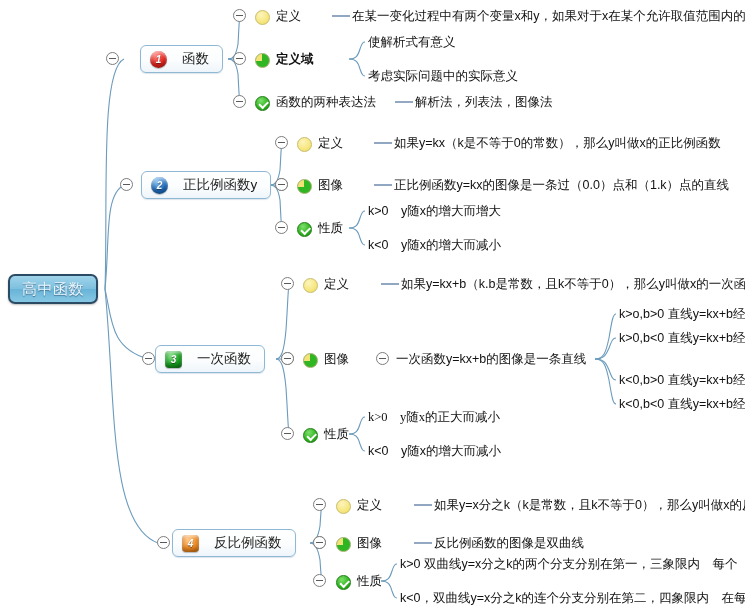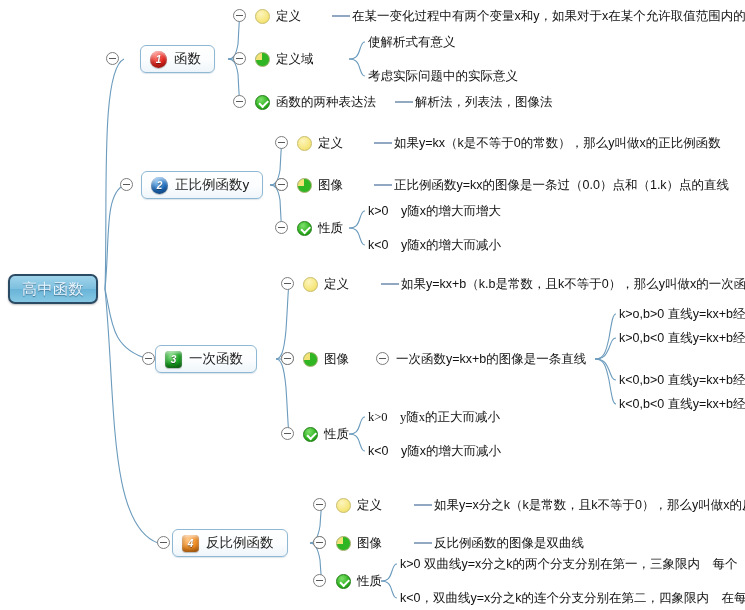--- a/index.html
+++ b/index.html
@@ -60,21 +60,21 @@
     align-items: center;
     background: linear-gradient(to bottom, #ffffff 0%, #fbfdfe 55%, #eef5fa 100%);
     border: 1px solid #8fb8d4;
     border-radius: 6px;
     height: 28px;
     padding: 0 13px 0 9px;
     font-size: 13.5px;
     color: #1a1a1a;
     box-shadow: 0 1px 1px rgba(120,150,175,.25);
   }
-  .main-node .label { margin-left: 7px; }
+  .main-node .label { margin-left: 15px; }
 
   
   .badge {
     width: 17px; height: 17px;
     border-radius: 50%;
     display: inline-flex;
     align-items: center;
     justify-content: center;
     font-size: 10px;
     font-style: italic;
@@ -86,21 +86,21 @@
   }
   .badge.red    { background: radial-gradient(circle at 35% 28%, #ff8a80 0%, #e8231c 55%, #ad0f0a 100%); }
   .badge.blue   { background: radial-gradient(circle at 35% 28%, #8fc6f0 0%, #1e6fc4 55%, #0d4a8f 100%); }
   .badge.green  { background: radial-gradient(circle at 35% 28%, #8ce08c 0%, #16a020 55%, #0a6611 100%); border-radius: 4px; }
   .badge.orange { background: radial-gradient(circle at 35% 28%, #ffc98a 0%, #ef8b22 55%, #c06208 100%); border-radius: 4px; }
 
   
   .sub {
     position: absolute;
     display: flex;
-    align-items: center;
+    align-items: flex-end;
     font-size: 12.5px;
     color: #111111;
     white-space: nowrap;
   }
   .sub .label { margin-left: 6px; }
 
   
   .picon {
     width: 15px; height: 15px;
     border-radius: 50%;
@@ -239,21 +239,21 @@
 
   <div class="collapser" style="left:233px; top:52px;"></div>
 
   <div class="collapser" style="left:233px; top:9px;"></div>
   <div class="sub" style="left:255px; top:8px;">
     <span class="picon yellow"></span>
     <span class="label">定义</span>
   </div>
   <div class="leaf" style="left:352px; top:8px;">在某一变化过程中有两个变量x和y，如果对于x在某个允许取值范围内的每一个</div>
 
-  <div class="sub" style="left:255px; top:51px;">
+  <div class="sub" style="left:255px; top:51px;font-weight:bold;">
     <span class="picon pie75"></span>
     <span class="label">定义域</span>
   </div>
   <div class="leaf" style="left:368px; top:34px;">使解析式有意义</div>
   <div class="leaf" style="left:368px; top:68px;">考虑实际问题中的实际意义</div>
 
   <div class="collapser" style="left:233px; top:95px;"></div>
   <div class="sub" style="left:255px; top:94px;">
     <span class="picon check"></span>
     <span class="label">函数的两种表达法</span>

